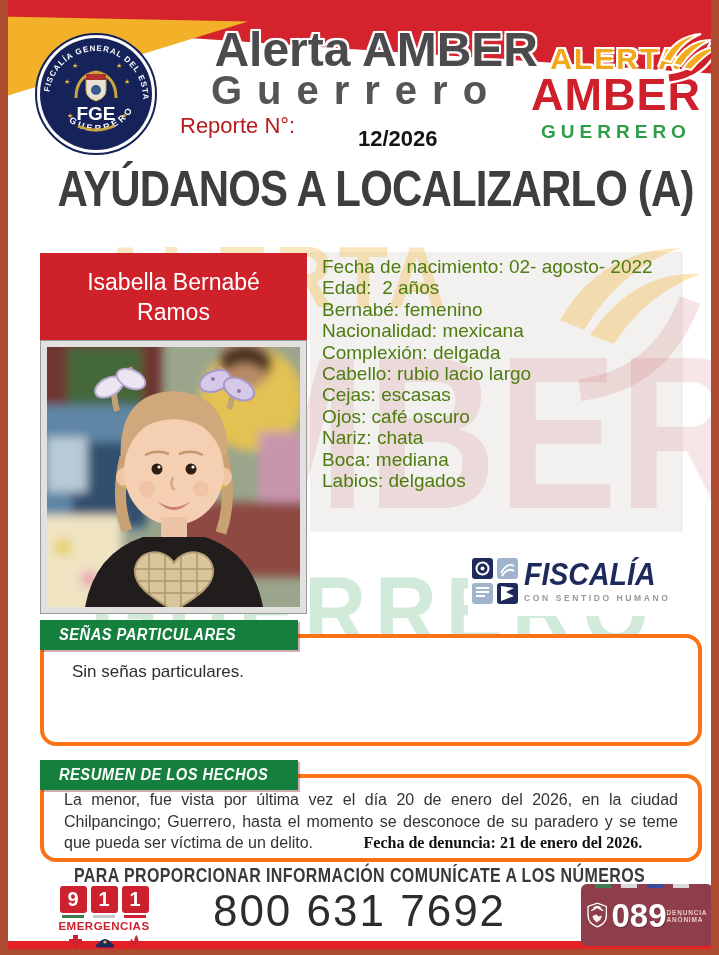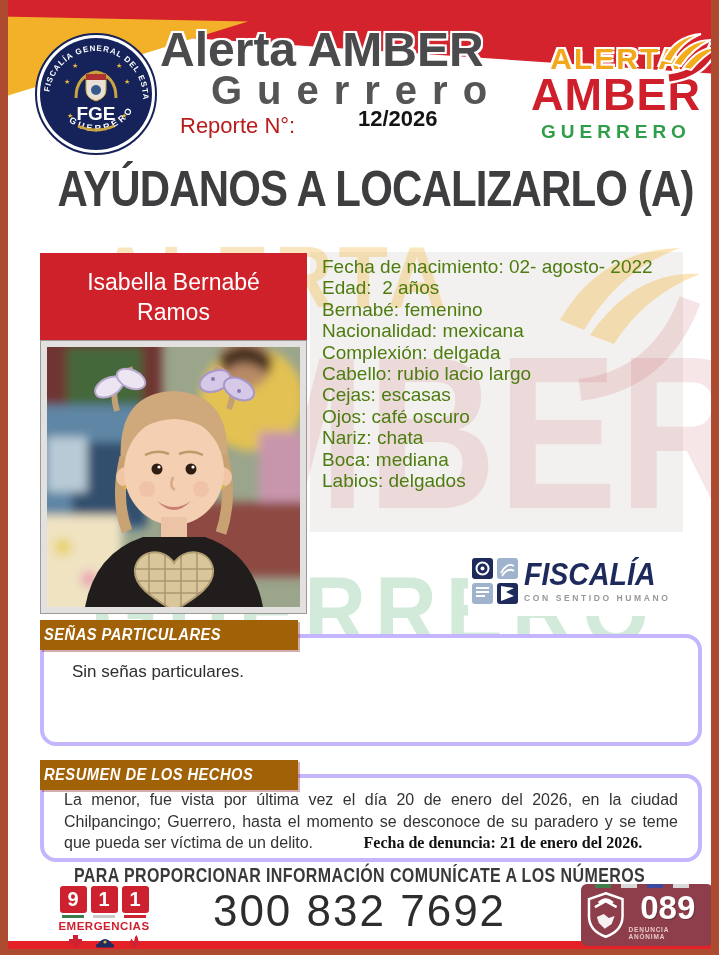--- a/index.html
+++ b/index.html
@@ -14,28 +14,28 @@
   .frame-bottom{left:0;bottom:0;width:719px;height:6px;background:#ad4b31;z-index:6;}
   .bottom-red-strip{left:8px;top:941px;width:703px;height:9px;background:#e32126;z-index:2;}
 
   
   .band-red{left:0;top:0;width:719px;height:74px;background:#d4232c;
     clip-path:polygon(0 0,100% 0,100% 100%,0 34%);}
   .band-yellow{left:0;top:14px;width:248px;height:84px;background:#f3b12a;
     clip-path:polygon(0 3%,100% 9%,0 100%);}
 
   
-  .alerta-title{left:160px;top:22px;width:378px;text-align:left;font-size:48px;font-weight:bold;
+  .alerta-title{left:160px;top:22px;width:378px;text-align:right;font-size:48px;font-weight:bold;
     color:#4b4b4d;letter-spacing:0;
     text-shadow:0 0 3px #fff,0 0 3px #fff,2px 2px 0 #fff,-2px -2px 0 #fff,2px -2px 0 #fff,-2px 2px 0 #fff;}
   .guerrero-title{left:160px;top:68px;width:378px;text-align:center;font-size:40px;font-weight:bold;
     color:#555557;letter-spacing:15px;text-indent:15px;
     text-shadow:0 0 3px #fff,2px 2px 0 #fff,-2px -2px 0 #fff,2px -2px 0 #fff,-2px 2px 0 #fff;}
   .report-label{left:180px;top:113px;font-size:22px;color:#b91c1c;}
-  .report-number{left:358px;top:106px;font-size:22px;font-weight:bold;color:#141414;}
+  .report-number{left:358px;top:126px;font-size:22px;font-weight:bold;color:#141414;}
 
   
   .amber-logo{left:527px;top:44px;width:178px;text-align:center;}
   .amber-logo .l1{font-size:30px;font-weight:900;color:#f3a71b;letter-spacing:2px;line-height:30px;
     text-shadow:2px 2px 0 #fff,-2px -2px 0 #fff,2px -2px 0 #fff,-2px 2px 0 #fff,0 2px 0 #fff,0 -2px 0 #fff;}
   .amber-logo .l2{font-size:45px;font-weight:900;color:#ce1f2b;line-height:42px;letter-spacing:1px;
     text-shadow:2px 2px 0 #fff,-2px -2px 0 #fff,2px -2px 0 #fff,-2px 2px 0 #fff,0 2px 0 #fff,0 -2px 0 #fff;}
   .amber-logo .l3{font-size:19px;font-weight:800;color:#2f9e49;letter-spacing:5px;margin-top:5px;
     text-shadow:1px 1px 0 #fff,-1px -1px 0 #fff;}
   .bananas{position:absolute;right:-16px;top:-14px;}
@@ -62,26 +62,26 @@
   .info-list{left:322px;top:256px;width:352px;}
   .info-line{font-size:19px;line-height:21.4px;color:#4d7c0f;white-space:pre-wrap;}
 
   
   .fiscalia{left:468px;top:546px;width:216px;height:70px;background:#fff;display:flex;align-items:center;gap:6px;padding:4px;}
   .fis-text .fis-name{font-size:31px;font-weight:900;font-style:italic;color:#1e2a5c;line-height:30px;
     transform:scaleX(.92);transform-origin:left;}
   .fis-text .fis-tag{font-size:8.5px;font-weight:bold;letter-spacing:2.6px;color:#98989a;margin-top:3px;}
 
   
-  .tab{width:258px;height:30px;background:#a16207;color:#fff;font-size:16px;font-weight:900;font-style:italic;
-    line-height:30px;padding-left:4px;transform-origin:left;box-shadow:2px 2px 0 rgba(130,20,25,.35);}
+  .tab{width:258px;height:30px;background:#15803d;color:#fff;font-size:16px;font-weight:900;font-style:italic;
+    line-height:30px;padding-left:19px;transform-origin:left;box-shadow:2px 2px 0 rgba(130,20,25,.35);}
   .tab span{display:inline-block;transform:scaleX(.92);transform-origin:left;letter-spacing:.5px;}
   .tab-senas{left:40px;top:620px;}
   .tab-resumen{left:40px;top:760px;}
-  .rbox{border:4px solid #c4b5fd;border-radius:16px;background:#fff;}
+  .rbox{border:4px solid #f97316;border-radius:16px;background:#fff;}
   .box-senas{left:40px;top:634px;width:662px;height:112px;}
   .box-senas .txt{margin:24px 0 0 28px;font-size:17px;color:#2e2e30;}
   .box-resumen{left:40px;top:774px;width:662px;height:88px;}
   .box-resumen p{margin:11px 20px;font-size:16px;line-height:21.5px;color:#333;text-align:justify;}
   .box-resumen .date{font-weight:bold;color:#111;display:inline-block;margin-left:46px;font-family:Liberation Serif, serif;}
 
   
   .cta{left:0;top:864px;width:719px;text-align:center;font-size:20px;font-weight:900;color:#39393b;
     transform:scaleX(.8);transform-origin:center;white-space:nowrap;letter-spacing:.5px;}
   .phone{left:0;top:886px;width:719px;text-align:center;font-size:44px;color:#2d2d2f;letter-spacing:2px;}
@@ -92,21 +92,21 @@
   .e911 .strips{display:flex;gap:9px;margin-top:2px;}
   .e911 .strips i{display:block;width:22px;height:3px;}
   .e911 .lbl{font-size:11.5px;font-weight:800;color:#ce2130;letter-spacing:.5px;margin-top:2px;text-align:right;}
   .e911 .icons{display:flex;gap:13px;align-items:center;margin-top:3px;}
   .a089{left:581px;top:884px;width:132px;height:62px;background:#8d3e4a;border-radius:6px;z-index:4;
     display:flex;align-items:center;padding:4px 6px;gap:4px;position:absolute;}
   .a089 .strips{position:absolute;top:0;left:14px;display:flex;gap:10px;}
   .a089 .strips i{display:block;width:16px;height:4px;}
   .a089 .num{color:#fff;font-size:33px;font-weight:900;line-height:33px;
     text-shadow:1px 1px 0 rgba(0,0,0,.25);}
-  .a089 .right{display:flex;flex-direction:column;align-items:center;}
+  .a089 .right{display:flex;align-items:center;}
   .a089 .lbl{font-size:6.5px;color:#e8c9c5;letter-spacing:.8px;margin-top:2px;font-weight:bold;}
 </style>
 </head>
 <body>
 
 <div class="poster">
 
   <div class="abs z1 band-red"></div>
   <div class="abs z1 band-yellow"></div>
 
@@ -311,21 +311,21 @@
         <path d="M2 10 Q10 -2 18 10 Z" fill="#1d2b5e"></path>
         <rect x="1" y="9" width="18" height="3.5" rx="1.5" fill="#1d2b5e"></rect>
         <circle cx="10" cy="7" r="1.6" fill="#d9b23c"></circle>
       </svg>
       <svg width="11" height="13" viewBox="0 0 11 13">
         <path d="M5 12.5 Q0 9 3.5 3.5 Q4.5 6 6.5 6.8 Q5.5 3 8.5 0 Q12 6 9.5 10 Q8 13 5 12.5 Z" fill="#cf2233"></path>
       </svg>
     </div>
   </div>
 
-  <div class="abs z3 phone">300 832 7692</div>
+  <div class="abs z3 phone">800 631 7692</div>
 
   <div class="a089">
     <div class="strips">
       <i style="background:#3f7d4f"></i>
         <i style="background:#d9d9d9"></i>
         <i style="background:#3b4a9e"></i>
         <i style="background:#d9d9d9"></i>
     </div>
     <svg width="38" height="48" viewBox="0 0 38 48">
       <path d="M19 2 L36 8 V25 Q36 40 19 46 Q2 40 2 25 V8 Z" fill="none" stroke="#fff" stroke-width="2.5"></path>

